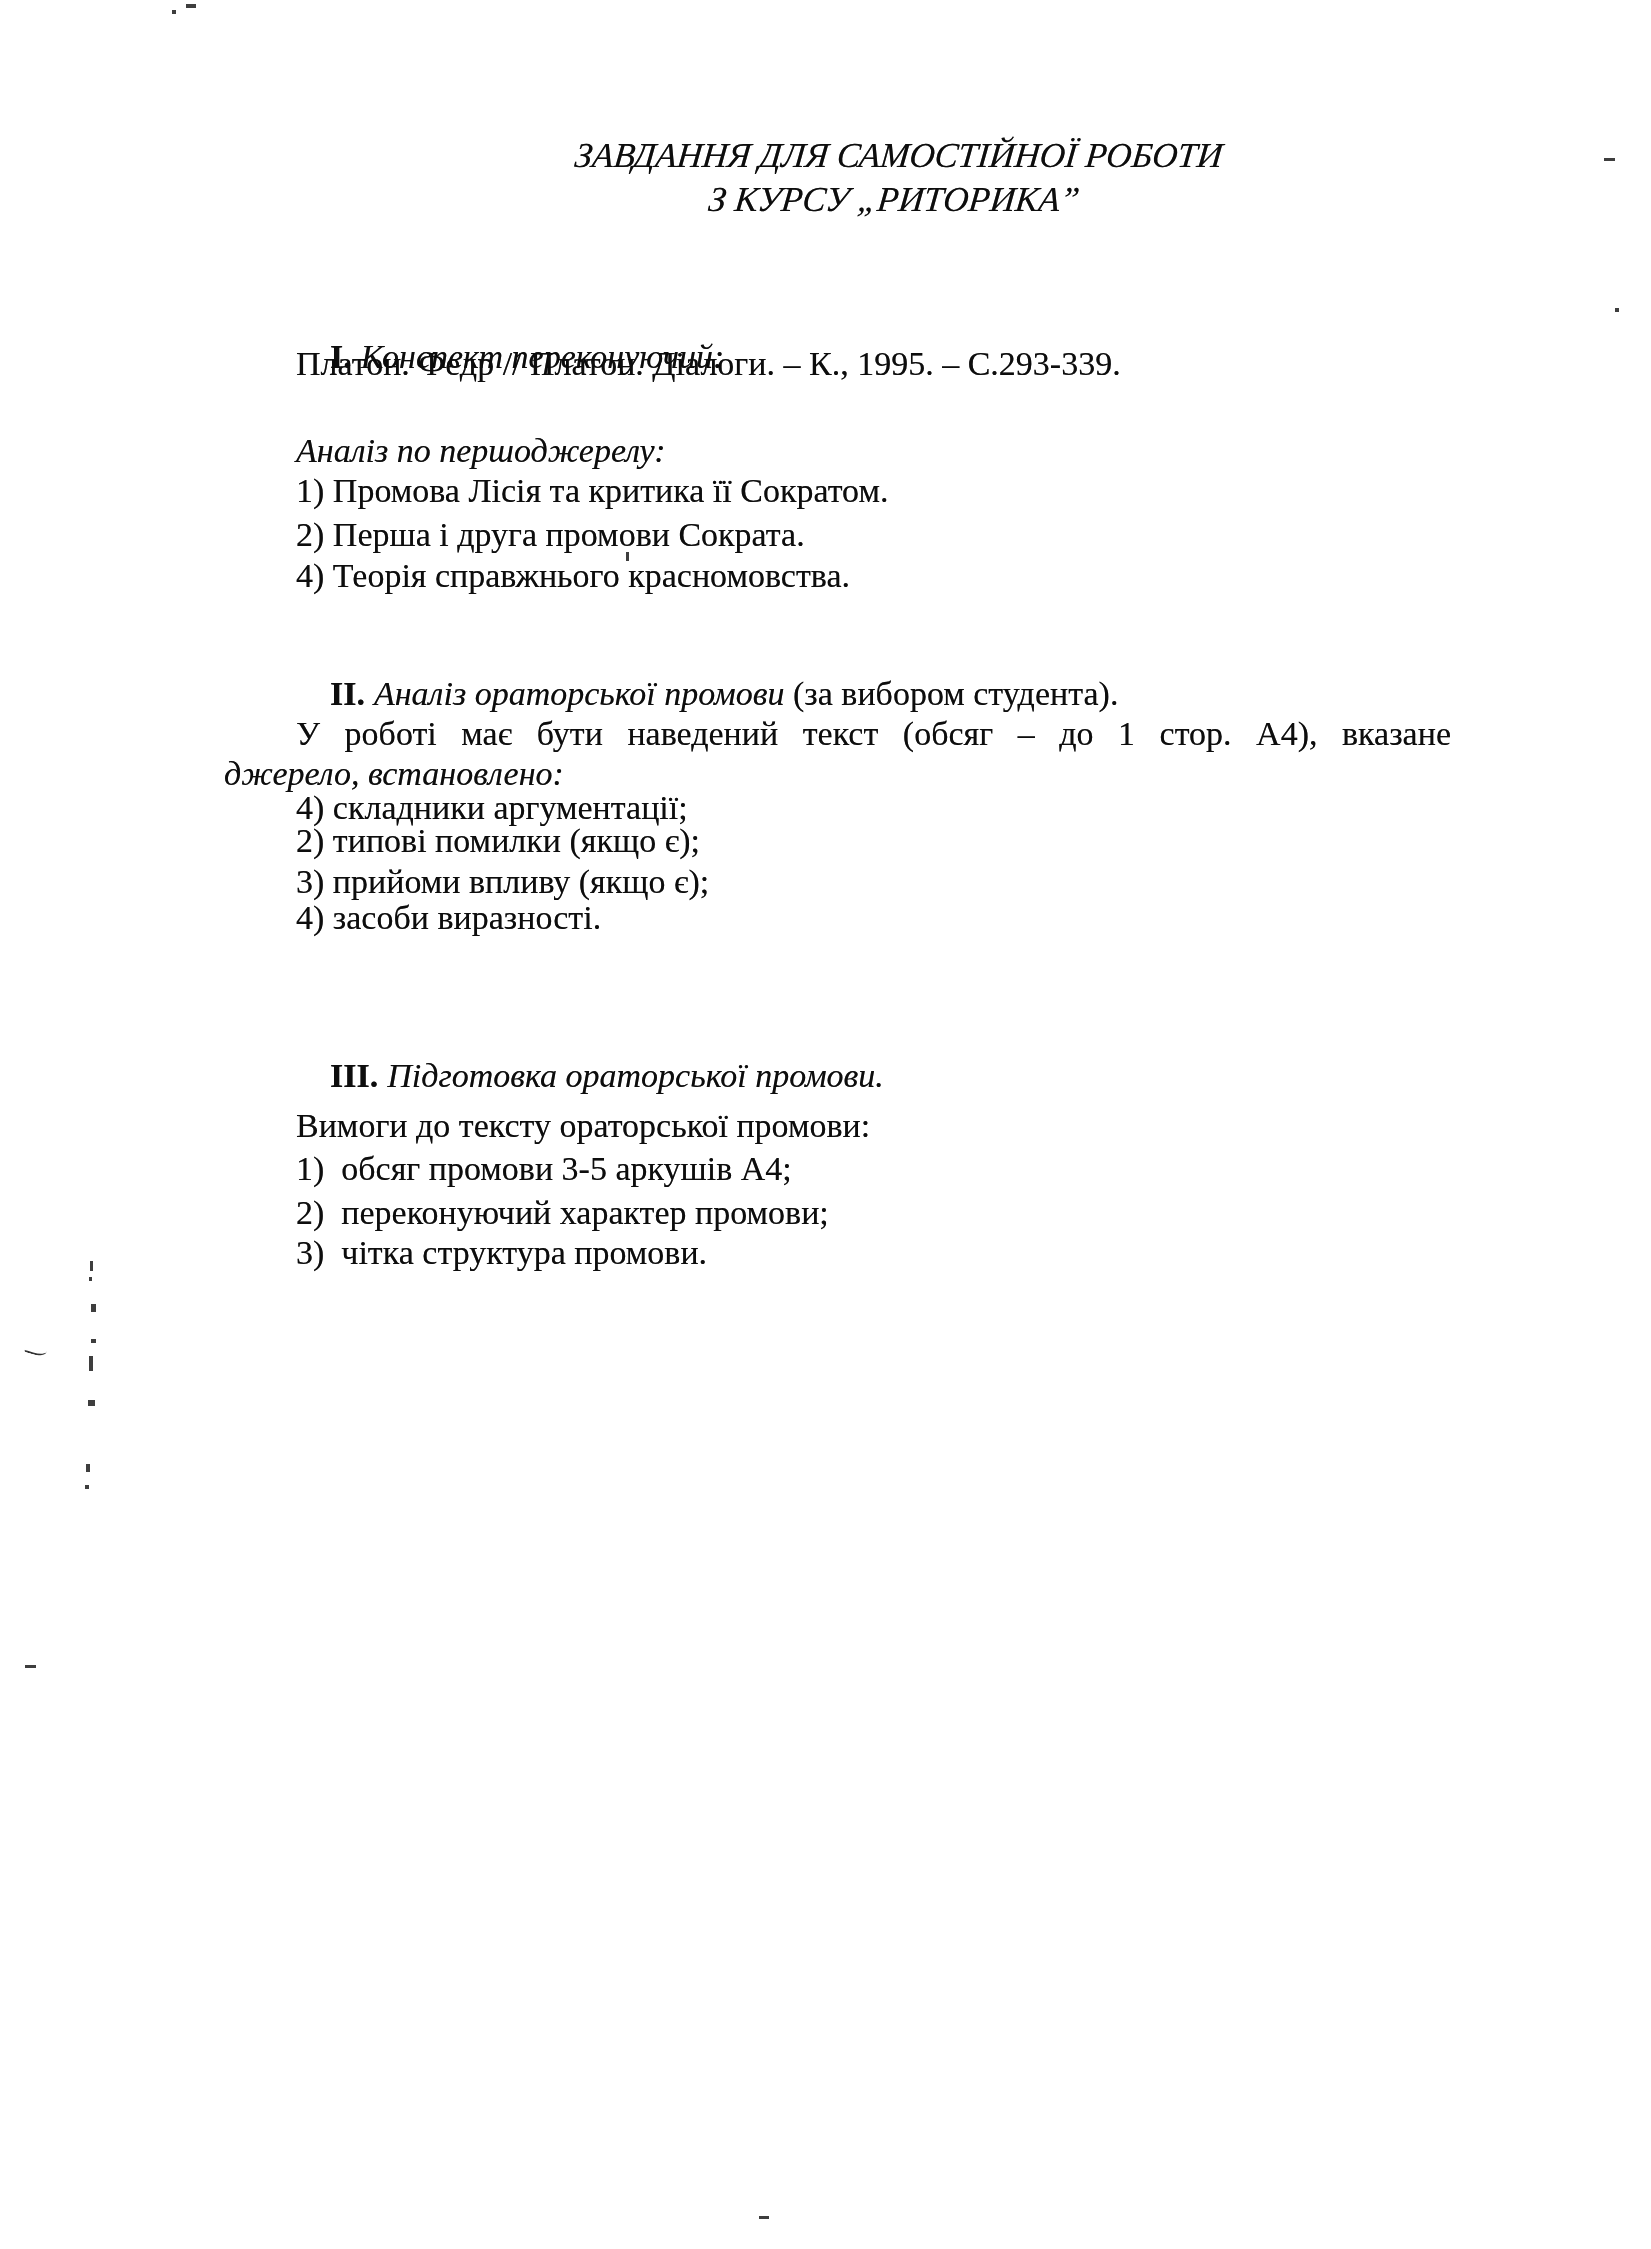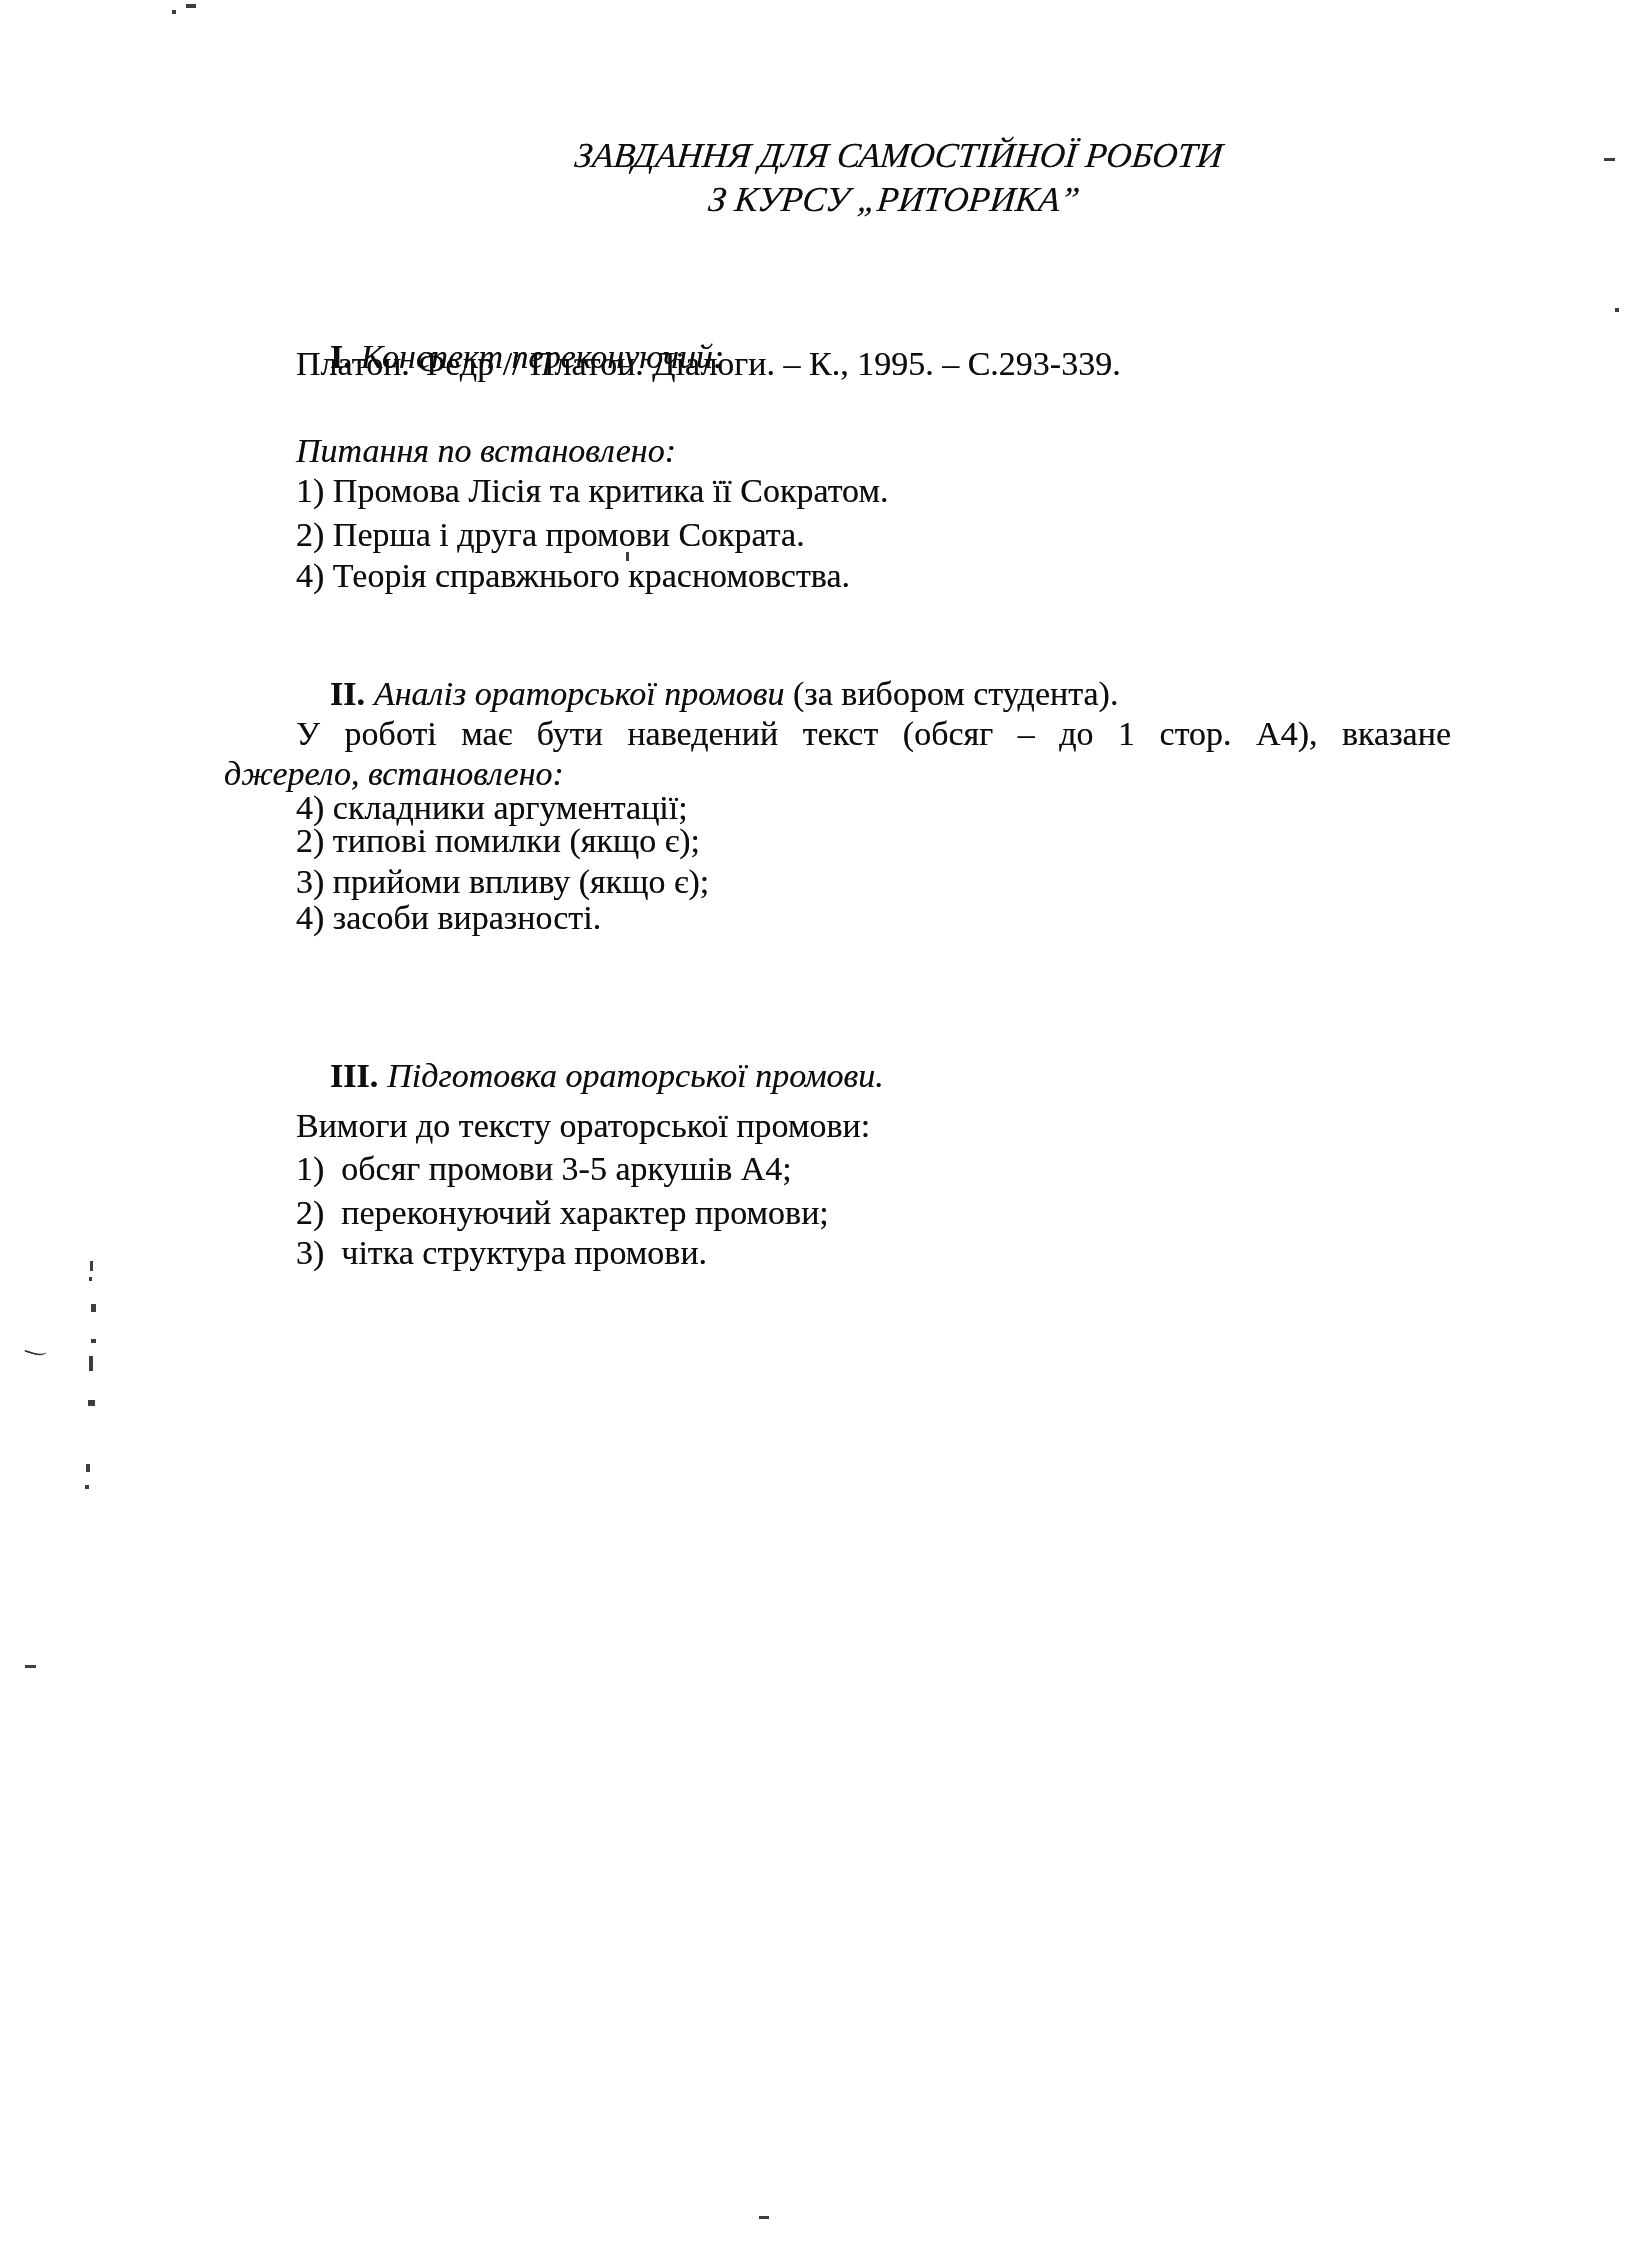--- a/index.html
+++ b/index.html
@@ -70,21 +70,21 @@
   <div class="title-block">
     <div>ЗАВДАННЯ ДЛЯ САМОСТІЙНОЇ РОБОТИ</div>
     <div>З КУРСУ „РИТОРИКА”</div>
   </div>
 
   <div class="line" style="top:306px">
     <span class="numeral">I.</span><span class="italic">Конспект переконуючий:</span>
   </div>
   <div class="line" style="top:347px">Платон. Федр // Платон. Діалоги. – К., 1995. – С.293-339.</div>
 
-  <div class="line italic" style="top:434px">Питання по встановлено:</div>
+  <div class="line italic" style="top:434px">Аналіз по першоджерелу:</div>
   <div class="line" style="top:474px">1) Промова Лісія та критика її Сократом.</div>
   <div class="line" style="top:518px">2) Перша і друга промови Сократа.</div>
   <div class="line" style="top:559px">4) Теорія справжнього красномовства.</div>
 
   <div class="line" style="top:643px">
     <span class="numeral">II.</span><span class="italic">Аналіз ораторської промови</span><span> </span><span>(за вибором студента).</span>
   </div>
 
   <div class="line para-justify" style="top:717px">У роботі має бути наведений текст (обсяг – до 1 стор. А4), вказане</div>
   <div class="line left-margin" style="top:757px">джерело, встановлено:</div>

